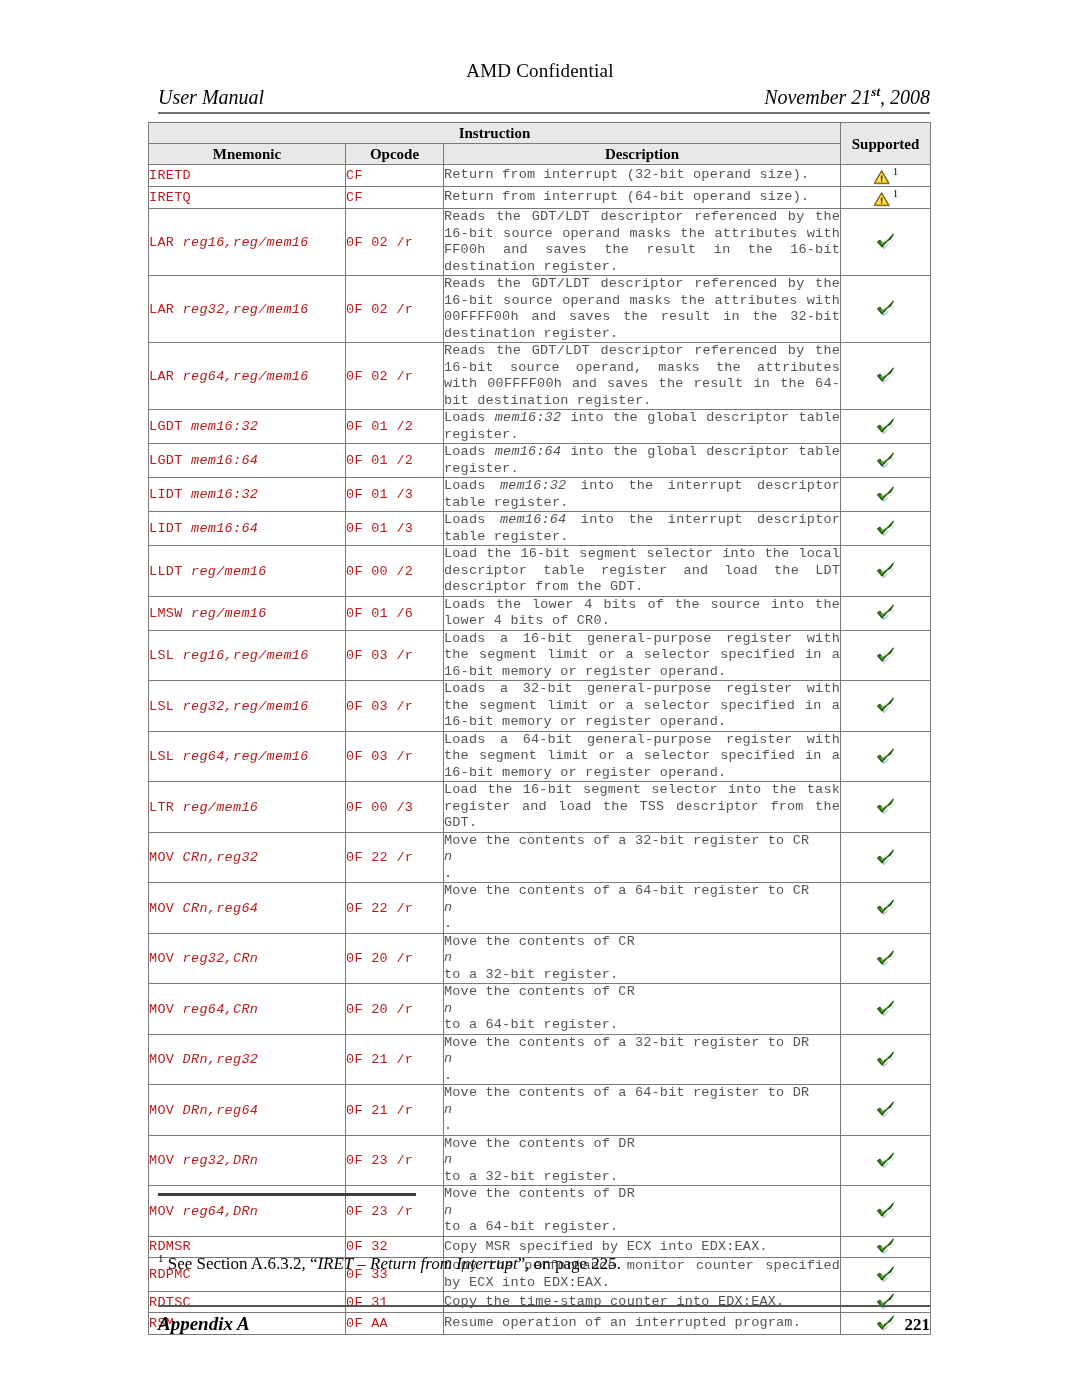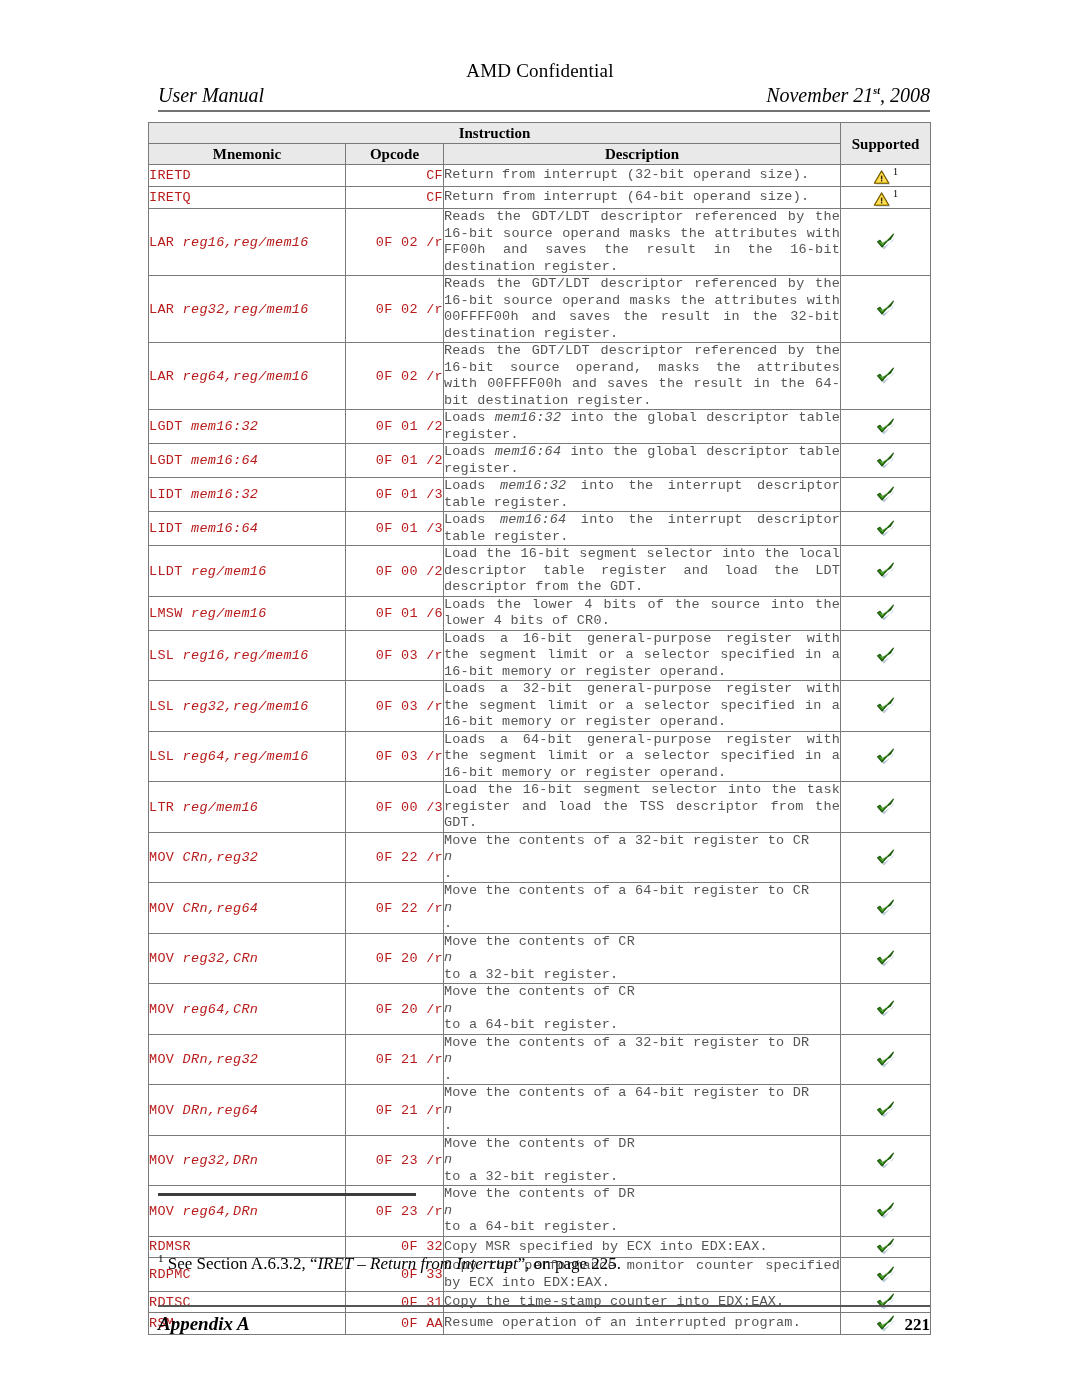--- a/index.html
+++ b/index.html
@@ -47,21 +47,21 @@
     font-style: italic;
     font-size: 20px;
     font-weight: normal;
   }
   .head-right {
     font-family: "Liberation Serif", serif;
     font-style: italic;
     font-size: 20px;
   }
   .head-right .ord {
-    font-size: 10px;
+    font-size: 13px;
     vertical-align: super;
     font-style: italic;
     font-weight: bold;
   }
 
   
   .itable {
     position: absolute;
     left: 148px; top: 122px;
     width: 782px;
@@ -88,21 +88,21 @@
   .col-su  { width: 90px; }
 
   .cell-mn, .cell-op {
     font-family: "Liberation Mono", monospace;
     font-size: 13.5px;
     color: #b91c1c;
     padding: 4px 0 4px 10px;
     white-space: nowrap;
     letter-spacing: 0.3px;
   }
-  .cell-op { padding-left: 11px; text-align: right; }
+  .cell-op { padding-left: 11px; }
   .cell-de {
     font-family: "Liberation Mono", monospace;
     font-size: 13.5px;
     color: #555555;
     padding: 2px 8px 2px 8px;
     text-align: justify;
     text-align-last: left;
     line-height: 16.5px;
     letter-spacing: 0.2px;
     hyphens: none;

